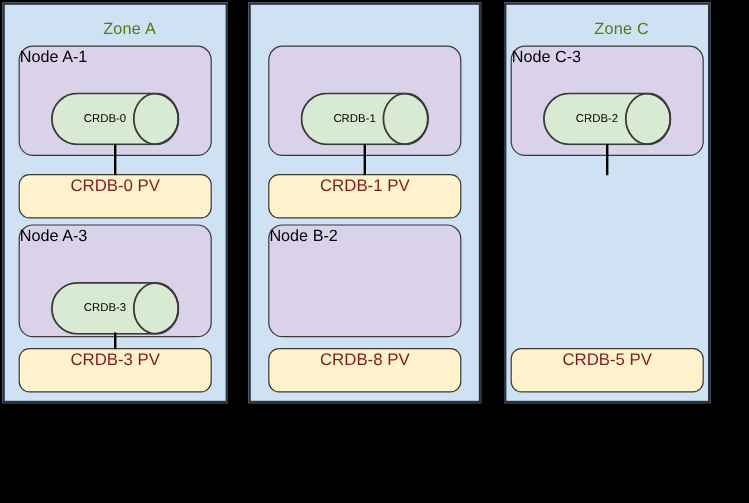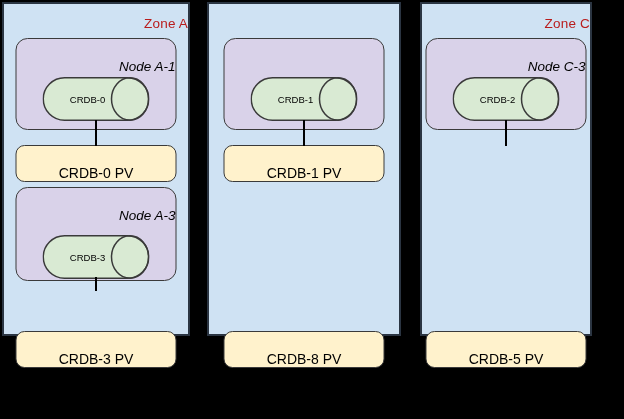--- a/index.html
+++ b/index.html
@@ -20,41 +20,42 @@
     background: #cfe2f3;
     border: 2px solid #2b3542;
     box-sizing: border-box;
   }
   .zone-a { left: 2px;   width: 188px; }
   .zone-b { left: 207px; width: 194px; }
   .zone-c { left: 420px; width: 172px; }
 
   .zone-title {
     position: absolute; top: 12px; left: 0; width: 100%;
-    text-align: right;
-    font-size: 13.5px; color: #b91c1c;
+    text-align: center;
+    font-size: 13.5px; color: #4d7c0f;
     letter-spacing: 0.2px;
+    padding-left: 12px;
   }
 
   .knode {
     position: absolute; left: 50%; transform: translateX(-50%);
     width: 161px;
     background: #d9d2e9;
     border: 1.5px solid #3a3a3a;
     border-radius: 12px;
     box-sizing: border-box;
     z-index: 1;
   }
   .node1 { top: 34px; height: 92px; }
   .node2 { top: 183px; height: 94px; }
 
   .node-title {
-    margin-top: 20px;
-    text-align: right;
-    font-size: 13.5px; color: #000000; font-style: italic;
+    margin-top: 1px;
+    text-align: left;
+    font-size: 13.5px; color: #000000;
   }
 
   .disk { position: absolute; left: 26px; }
   .disk1 { top: 38px; }
   .disk2 { top: 47px; }
   .disk .pill { fill: #d9ead3; stroke: #3a3a3a; stroke-width: 1.5; }
   .disk .lid  { fill: none;    stroke: #3a3a3a; stroke-width: 1.5; }
   .disk-label {
     font-family: "Liberation Sans", "DejaVu Sans", sans-serif;
     font-size: 9.5px; fill: #000000;
@@ -69,26 +70,26 @@
   .connector1 { top: 116px; height: 26px; }
   .connector2 { top: 273px; height: 14px; }
 
   .pv {
     position: absolute; left: 50%; transform: translateX(-50%);
     width: 161px; height: 37px;
     background: #fff2cc;
     border: 1.5px solid #3a3a3a;
     border-radius: 9px;
     box-sizing: border-box;
-    display: flex; align-items: flex-end; justify-content: center;
-    font-size: 14px; color: #000000;
+    display: flex; align-items: flex-start; justify-content: center;
+    font-size: 14px; color: #7f1d1d;
     z-index: 2;
   }
   .pv1 { top: 141px; }
-  .pv2 { top: 286px; margin-top: 41px; }
+  .pv2 { top: 286px; }
 </style>
 </head>
 <body>
 
 <div id="canvas">
 
   <div class="zone zone-a">
     <div class="zone-title">Zone A</div>
 
     <div class="knode node1">
@@ -125,20 +126,23 @@
         <rect class="pill" x="0.75" y="0.75" width="105.5" height="42.5" rx="21.25"></rect>
         <ellipse class="lid" cx="87.5" cy="22" rx="18.5" ry="21.25"></ellipse>
         <text class="disk-label" x="45" y="22">CRDB-1</text>
       </svg>
     </div>
     <div class="connector connector1"></div>
     <div class="pv pv1">
       <span>CRDB-1 PV</span>
     </div>
 
+    <div class="knode node2">
+      <div class="node-title">Node B-2</div>
+    </div>
     <div class="pv pv2">
       <span>CRDB-8 PV</span>
     </div>
   </div>
 
   <div class="zone zone-c">
     <div class="zone-title">Zone C</div>
 
     <div class="knode node1">
       <div class="node-title">Node C-3</div>

